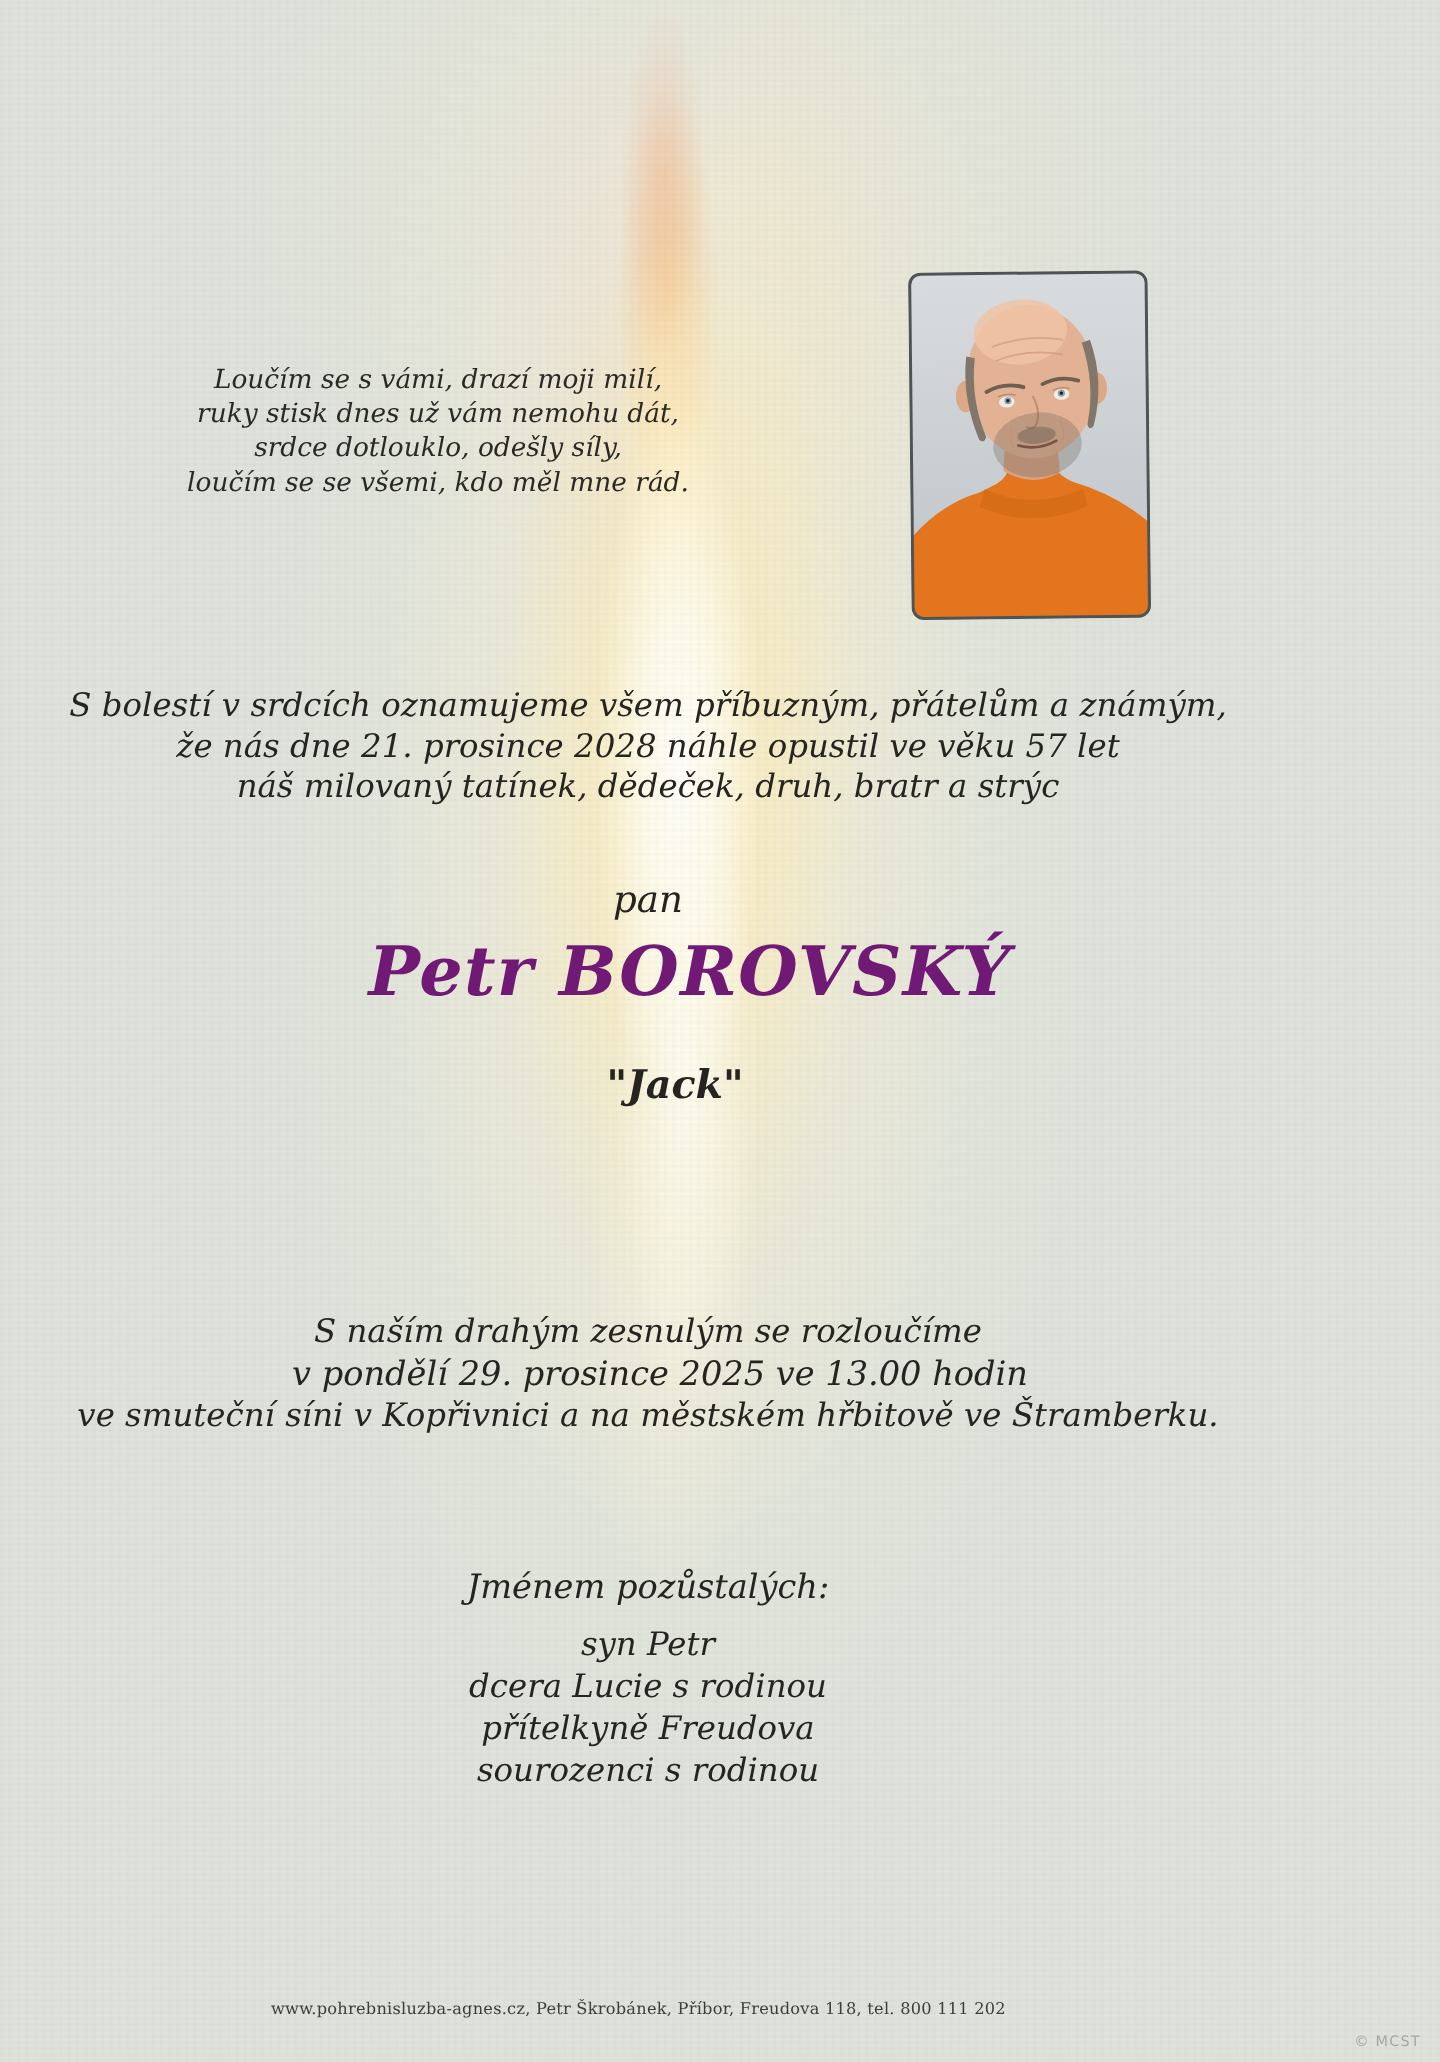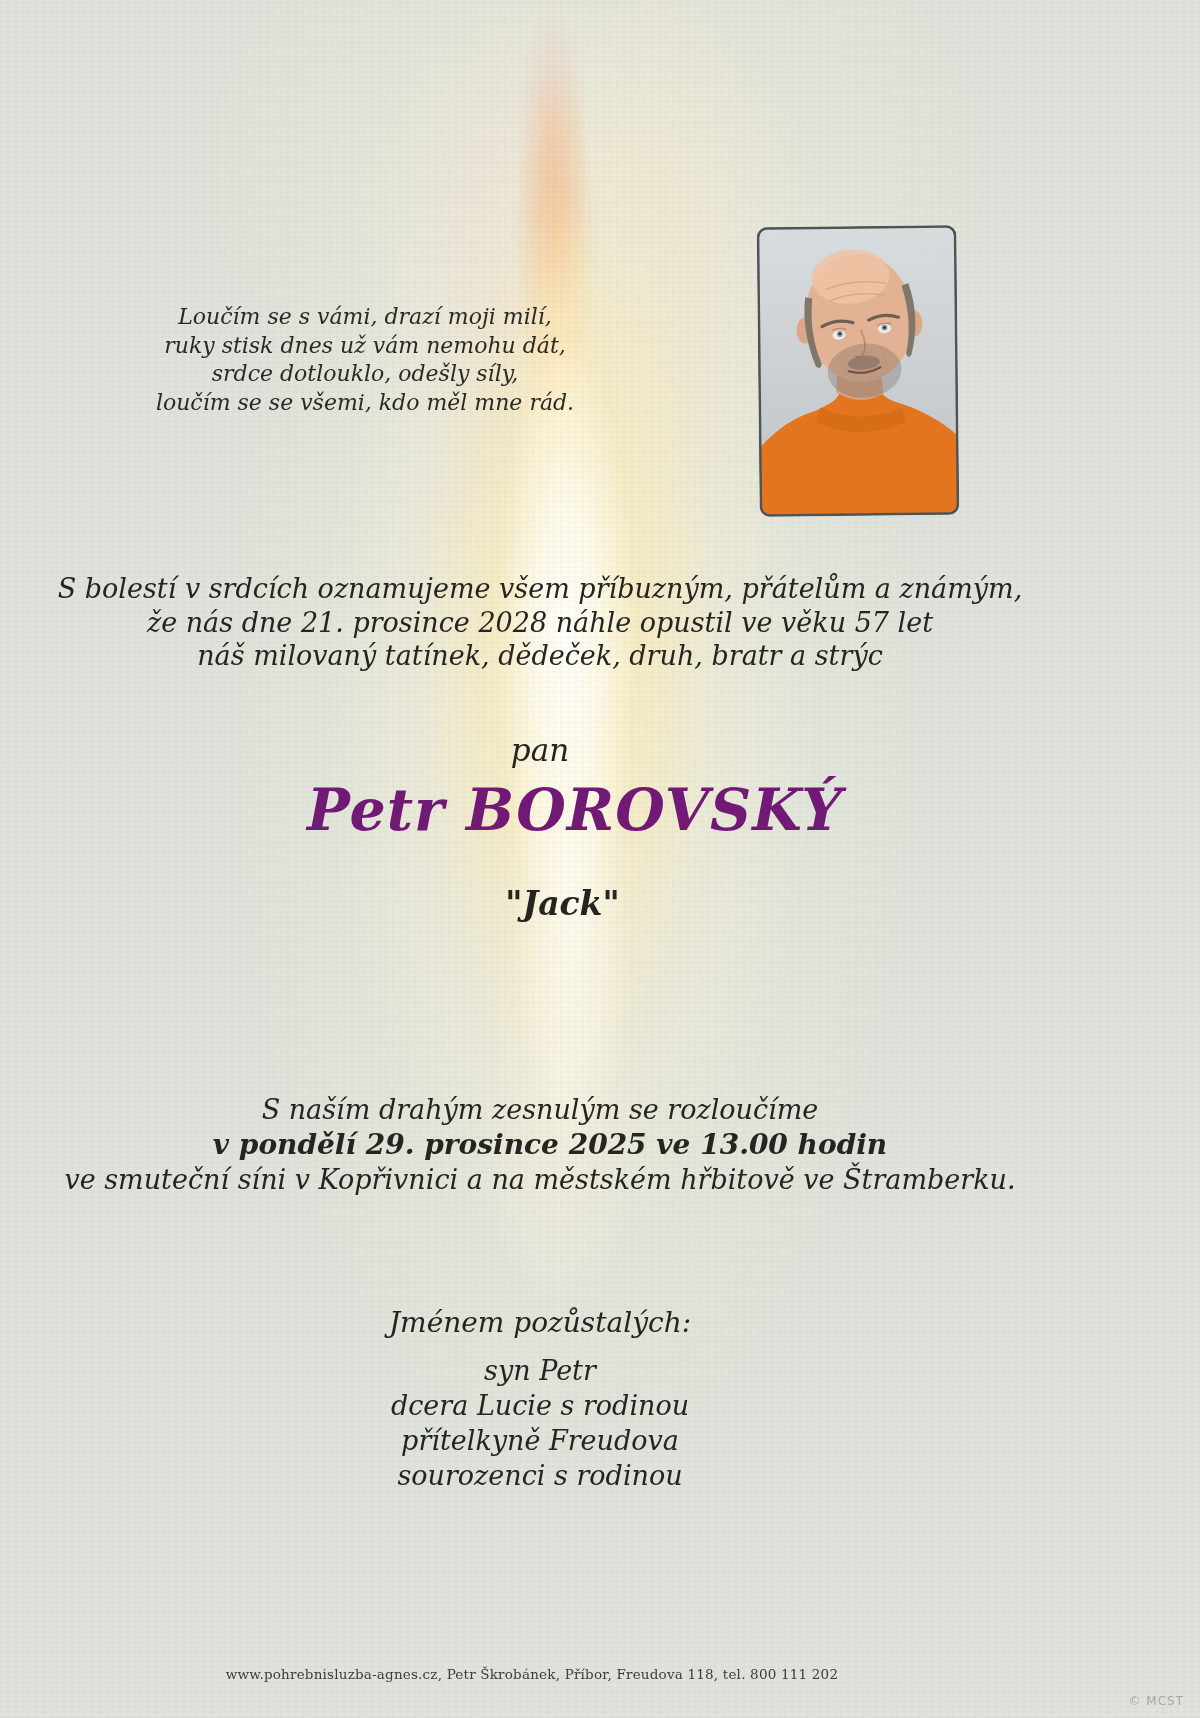--- a/index.html
+++ b/index.html
@@ -47,21 +47,21 @@
   }
   .photo{
     position:absolute;left:758px;top:226px;width:200px;height:290px;
     transform:rotate(-0.6deg);
   }
   .announcement{top:572px;font-size:27px;line-height:33.5px;font-style:italic;}
   .salutation{top:732px;font-size:31px;font-style:italic;}
   .name{top:776px;width:1150px;font-size:57px;font-weight:bold;font-style:italic;letter-spacing:1px;color:#701a75;}
   .nickname{top:884px;width:1125px;font-size:33px;font-weight:bold;font-style:italic;}
   .farewell{top:1080px;font-size:27px;line-height:35px;font-style:italic;margin-top:12px;}
-  .farewell .bold{font-weight:bold;font-size:28px;padding-left:20px;}
+  .farewell .bold{font-weight:normal;font-size:28px;padding-left:20px;}
   .survivors-heading{top:1306px;font-size:28px;font-style:italic;text-underline-offset:4px;}
   .survivors{top:1353px;font-size:27px;line-height:35px;font-style:italic;}
   .footer{
     position:absolute;top:1666px;left:0;width:1064px;text-align:center;
     font-size:13.5px;color:#3c3c38;letter-spacing:0.2px;
   }
   .copyright{
     position:absolute;top:1694px;right:16px;font-size:12px;color:#a3a9a2;
     font-family:"DejaVu Sans","Liberation Sans",sans-serif;letter-spacing:1px;
   }

